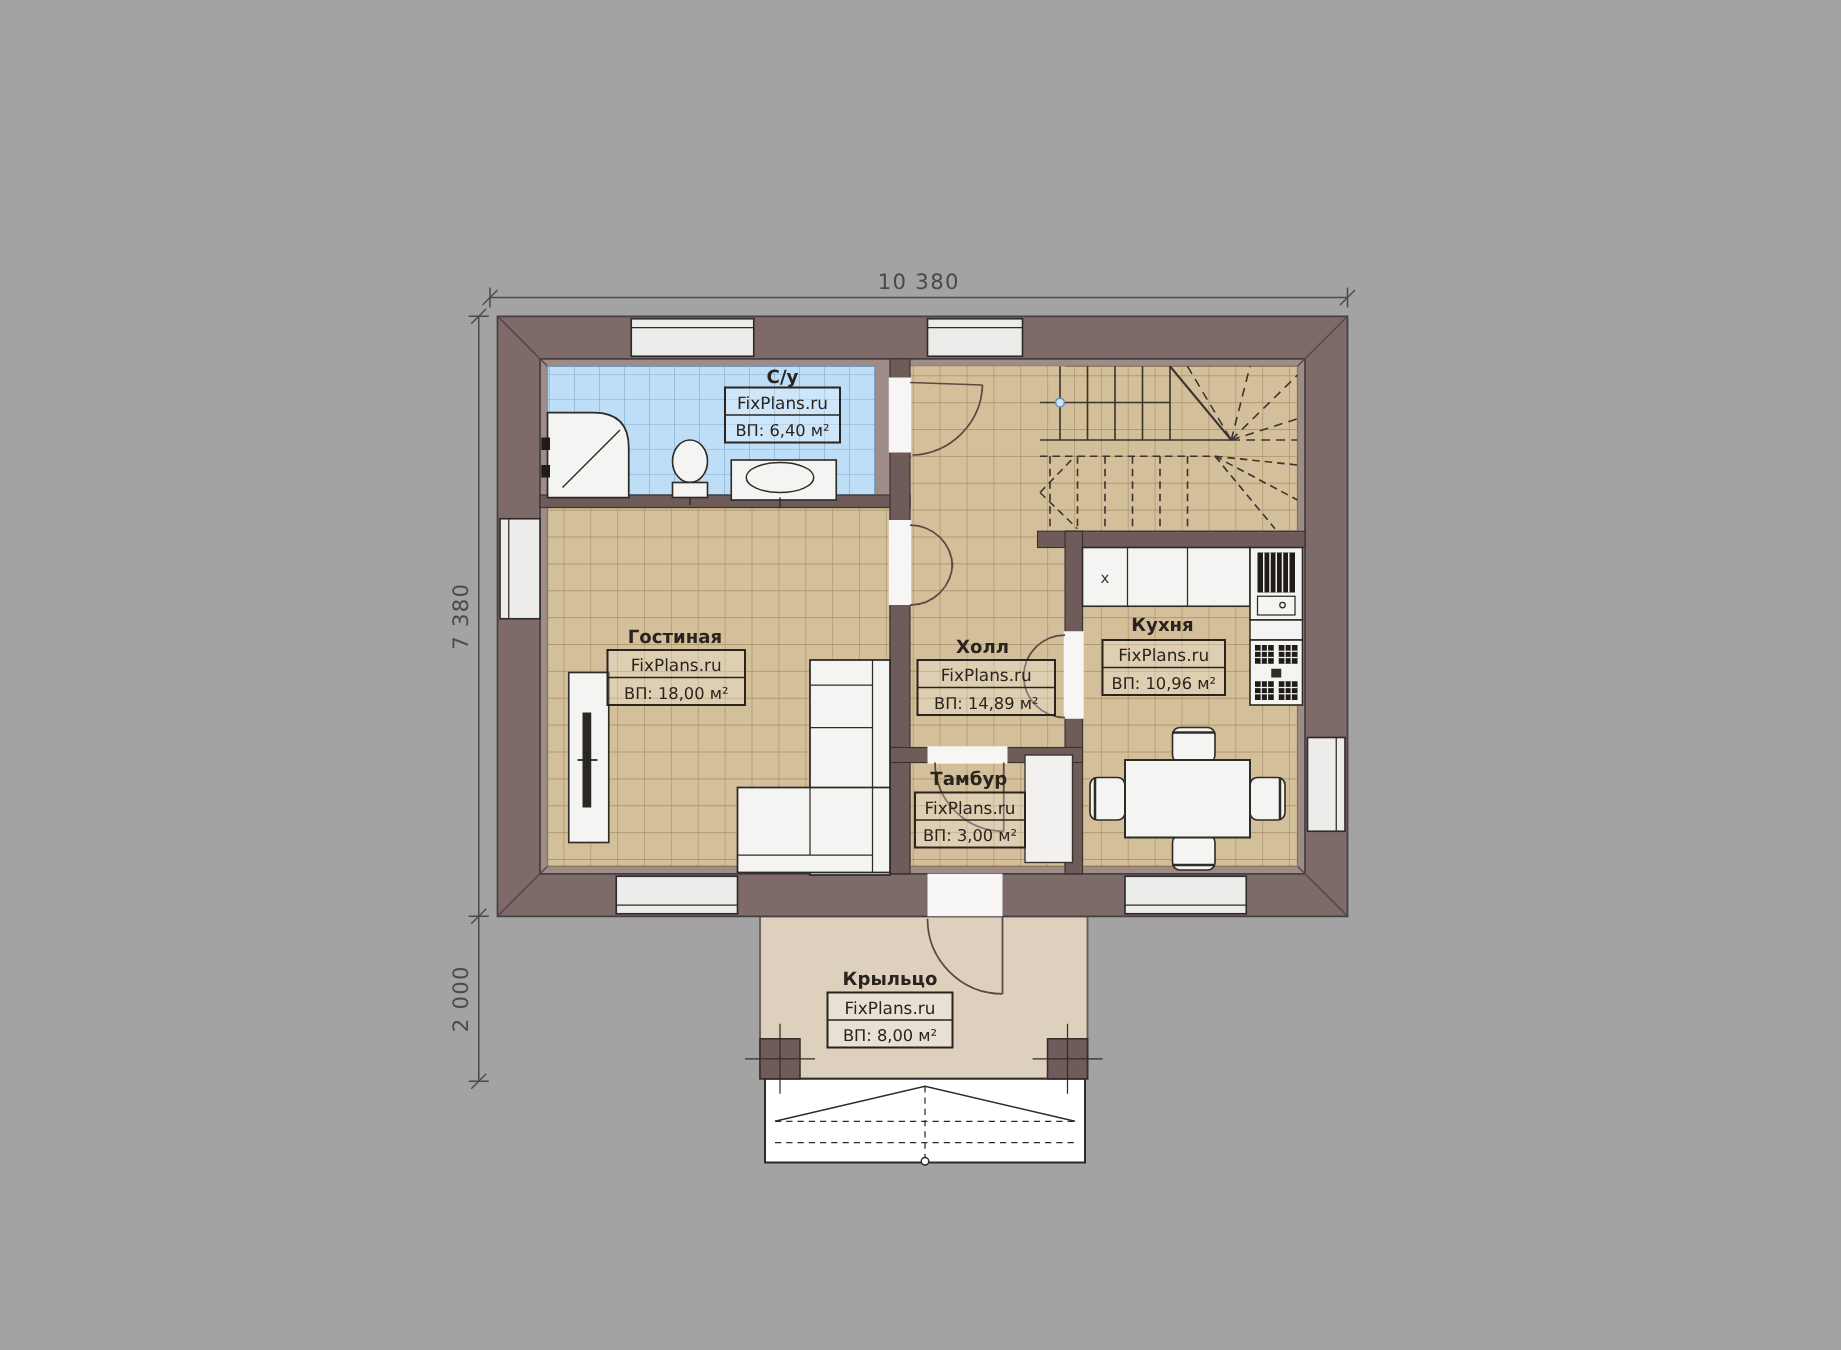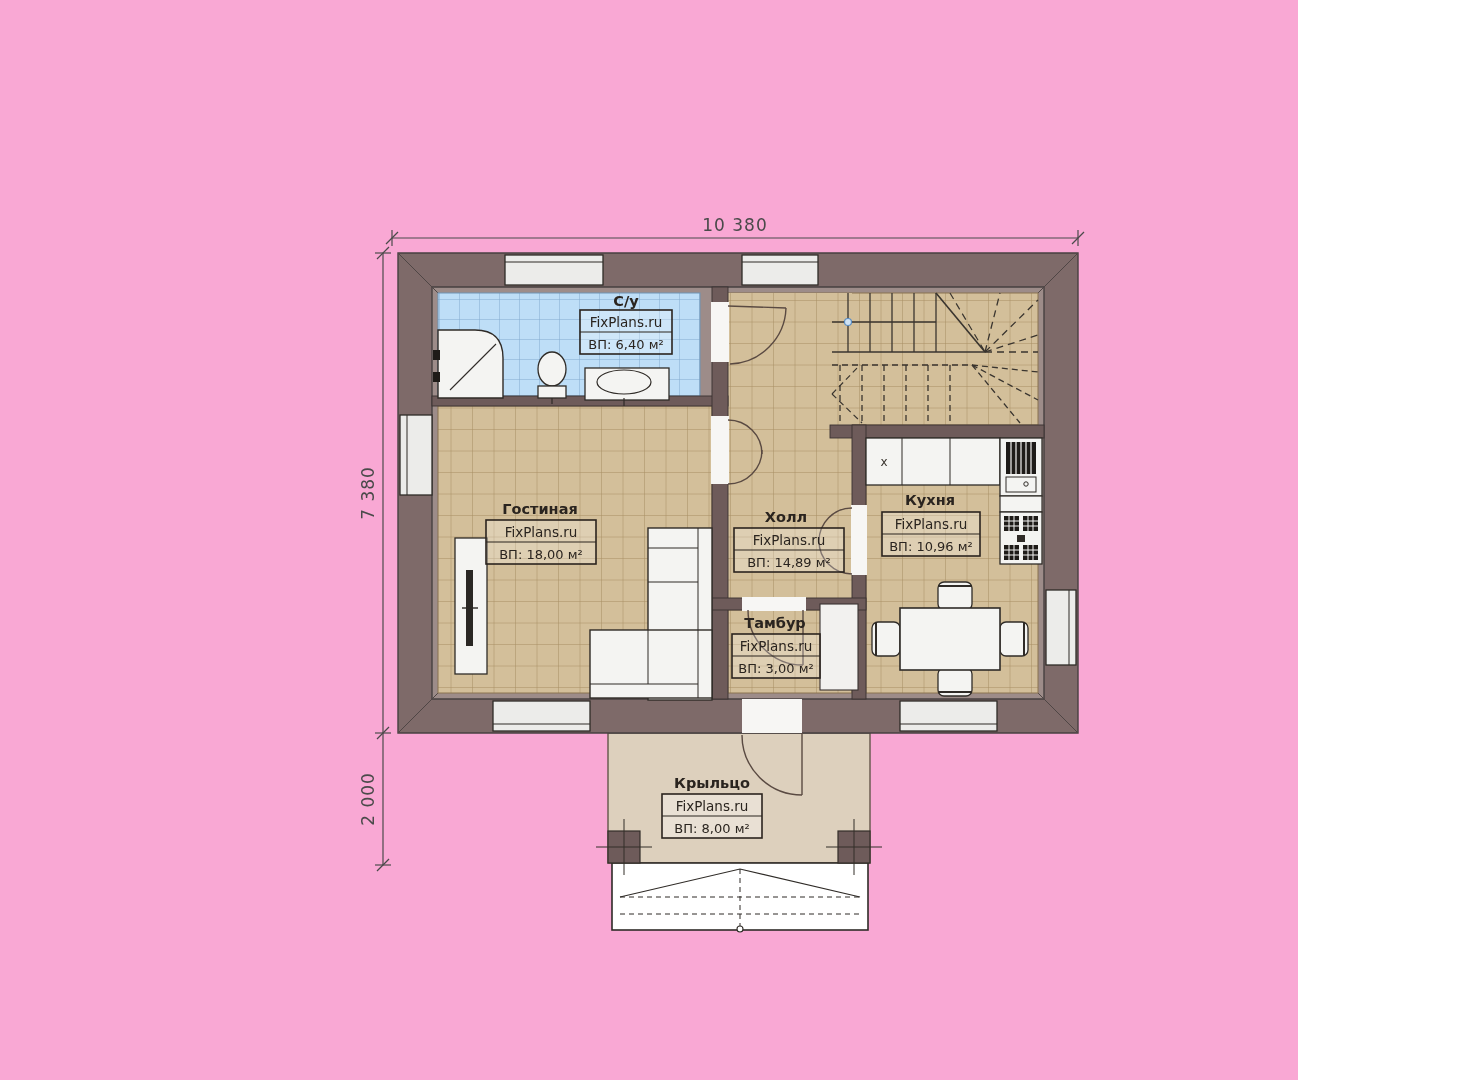--- a/index.html
+++ b/index.html
@@ -1,16 +1,16 @@
 <!DOCTYPE html>
 <html><head>
 <meta charset="utf-8">
 <style>
   html,body{margin:0;padding:0;background:#ffffff;}
-  .stage{position:relative;width:1298px;height:1080px;background:#f9a8d4;overflow:hidden;
+  .stage{position:relative;width:1473px;height:1080px;background:#a3a3a3;overflow:hidden;
          font-family:"DejaVu Sans",sans-serif;}
   svg text{font-family:"DejaVu Sans",sans-serif;fill:#2a241f;}
   .dimtxt{fill:#4a4a4a;font-size:17px;letter-spacing:1px;}
   .roomname{font-size:14.5px;font-weight:bold;}
   .boxtxt{font-size:13.5px;}
   .areatxt{font-size:13px;}
   .sinkx{font-size:12px;fill:#3a352f;}
 </style>
 </head>
 <body>

